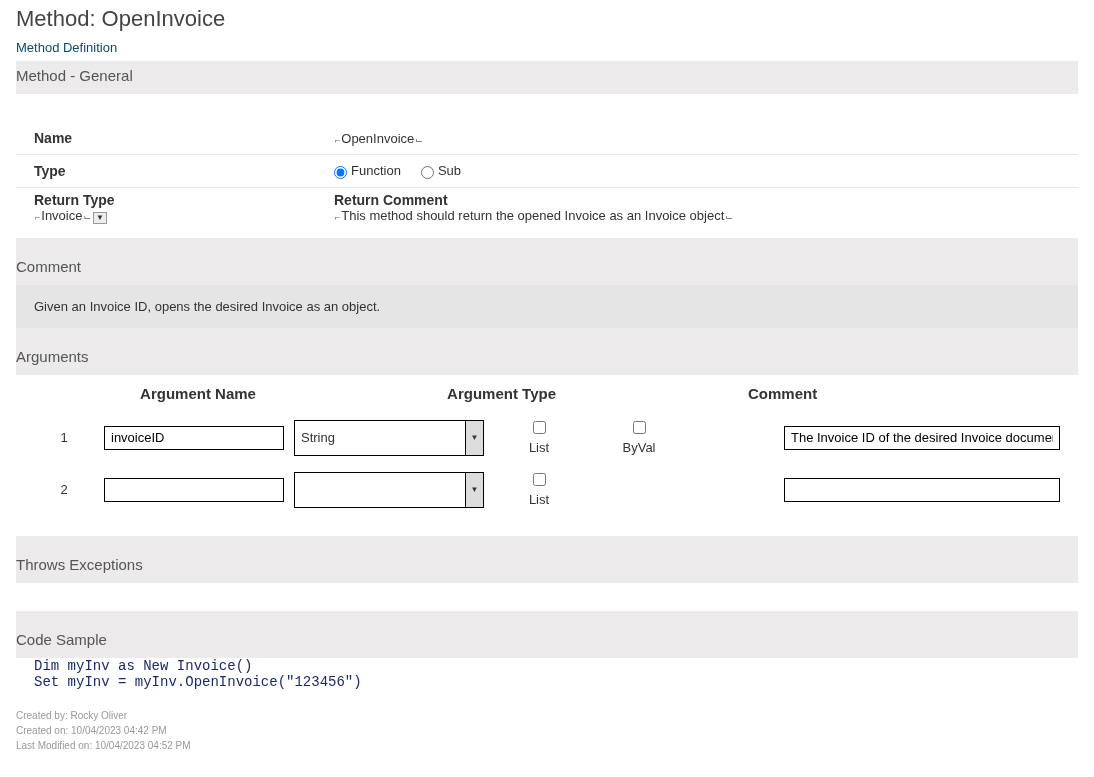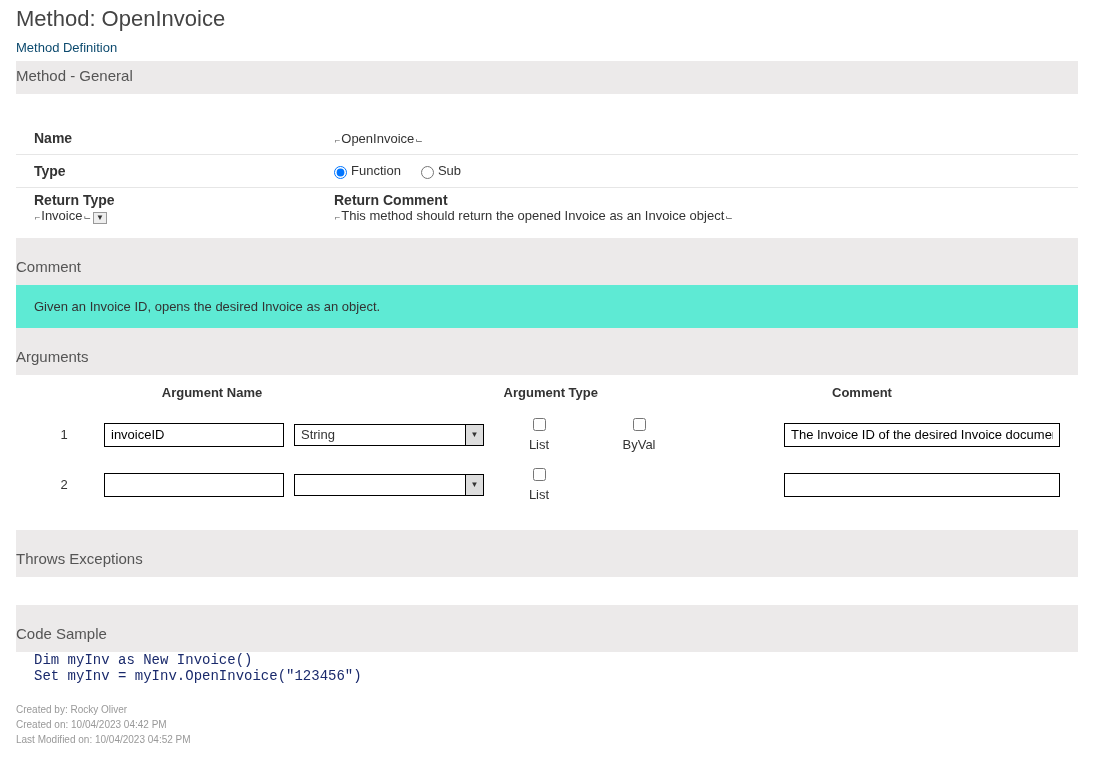--- a/index.html
+++ b/index.html
@@ -94,36 +94,36 @@
       background: #eee;
       height: 12px;
       width: 14px;
       justify-content: center;
       font-size: 8px;
       color: #333;
       margin-left: 1px;
       vertical-align: middle;
     }
     .comment-box {
-      background: #5eead4;
+      background: #e5e5e5;
       padding: 14px 18px;
       font-size: 13px;
       color: #333;
     }
     
     .args-panel {
       background: #fff;
       padding: 10px 18px 20px 18px;
     }
     .args-header {
       display: grid;
       grid-template-columns: 60px 200px 170px 80px 80px 100px 1fr;
-      gap: 18px;
+      gap: 4px;
       font-weight: bold;
-      font-size: 13px;
+      font-size: 15px;
       color: #333;
       padding-bottom: 10px;
     }
     .args-header .h-name { grid-column: 2; text-align: center;}
     .args-header .h-type { grid-column: 3 / span 2; text-align: right; margin-left: 20px;}
     .args-header .h-comment { grid-column: 7; }
     .args-row {
       display: grid;
       grid-template-columns: 60px 180px 190px 90px 90px 80px 1fr;
       gap: 10px;
@@ -138,21 +138,21 @@
     .text-input {
       border: 1px solid #000;
       height: 24px;
       padding: 2px 6px;
       font-size: 13px;
       width: 100%;
       background: #fff;
     }
     .select-box {
       border: 1px solid #000;
-      height: 22px;
+      height: 36px;
       width: 100%;
       display: flex;
       align-items: center;
       justify-content: space-between;
       padding-left: 6px;
       background: #fff;
       font-size: 13px;
     }
     .select-arrow {
       width: 18px;

